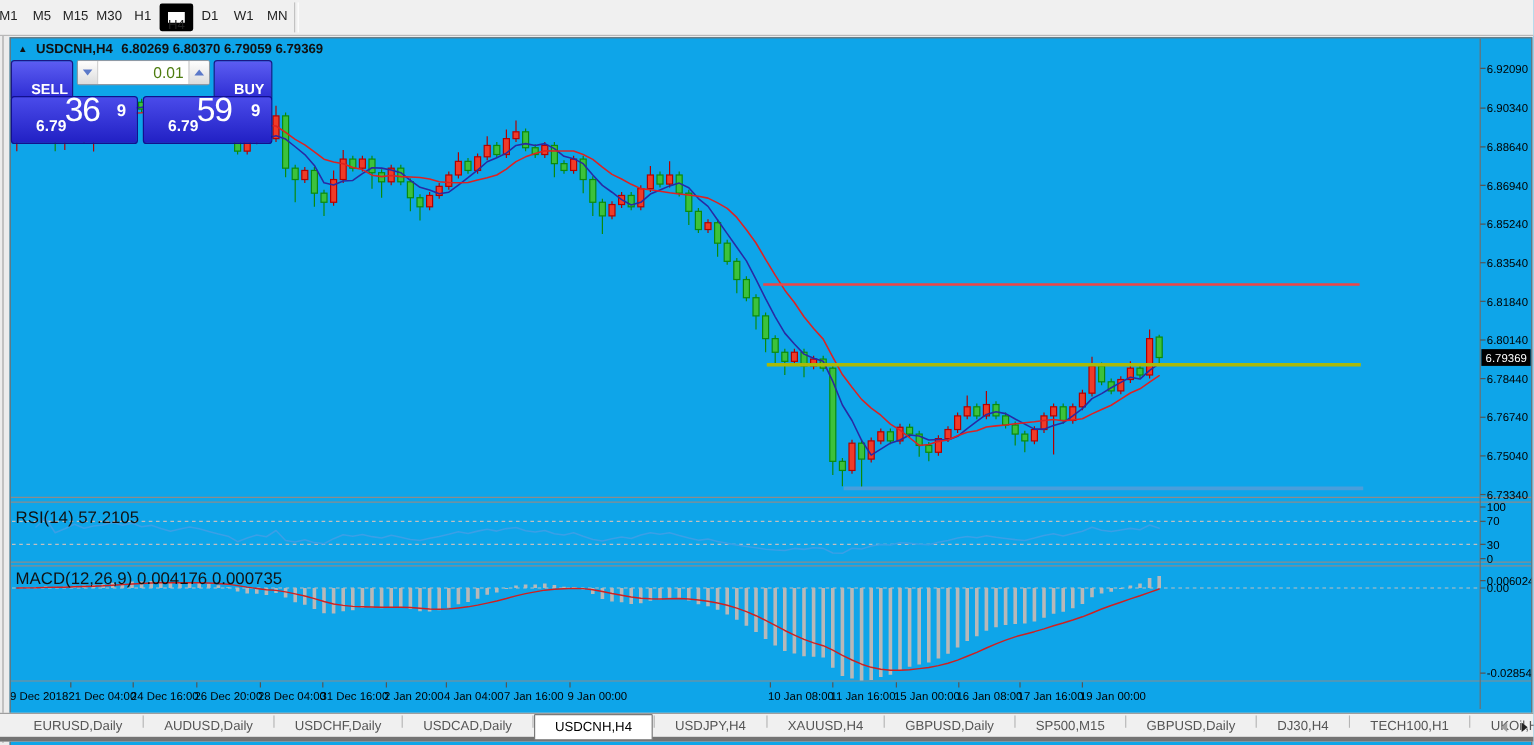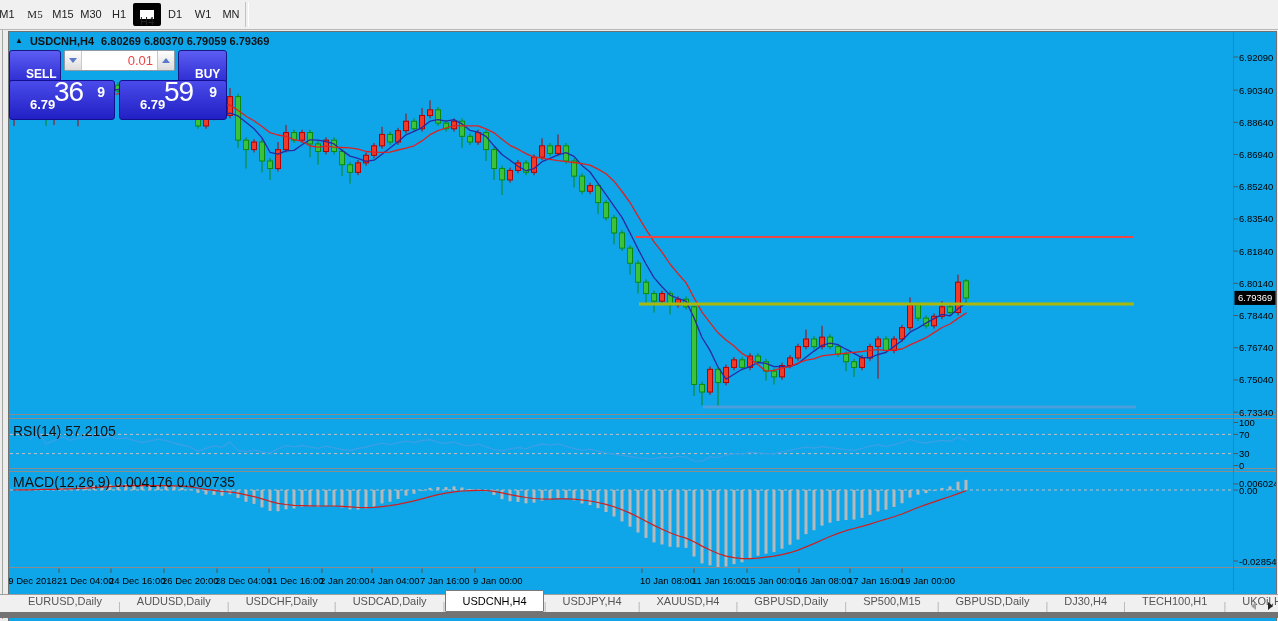--- a/index.html
+++ b/index.html
@@ -42,52 +42,52 @@
            border:1px solid #8f9aa5;border-radius:2px;display:flex;box-sizing:border-box}
   .spin{width:17px;background:linear-gradient(#fefefe,#dcdcdc);border:none;display:flex;
         align-items:center;justify-content:center;padding:0}
   .spin.dn{border-right:1px solid #c9c9c9}
   .spin.up{border-left:1px solid #c9c9c9}
   .tri-down{width:0;height:0;border-left:4px solid transparent;border-right:4px solid transparent;
             border-top:5px solid #5b79c9}
   .tri-up{width:0;height:0;border-left:4px solid transparent;border-right:4px solid transparent;
           border-bottom:5px solid #5b79c9}
   .lot-input{flex:1;min-width:0;border:none;outline:none;text-align:right;font-size:13px;
-             padding:0 4px 0 0;font-family:inherit;color:#ef4444;background:#fff}
+             padding:0 4px 0 0;font-family:inherit;color:#4d7c0f;background:#fff}
   .tp-prices{position:absolute;top:31px;left:0;width:218px;height:41px}
   .price-box{position:absolute;top:0;height:40px;background:linear-gradient(#4a4bea,#2120c4);
              border:1px solid #12108e;border-radius:3px;color:#fff;box-sizing:border-box}
   .pb-sell{left:0;width:106px}
   .pb-buy{left:110px;width:108px}
   .pb-whole{position:absolute;left:20px;bottom:7px;font-size:13px;font-weight:700}
   .pb-big{position:absolute;left:44px;top:-5px;font-size:28px;font-weight:400;letter-spacing:-1px}
   .pb-sup{position:absolute;right:9px;top:3px;font-size:14px;font-weight:700}
 
   
   .tabbar{position:absolute;left:0;top:594px;width:1278px;height:24px;background:#f0f0f0;
-          border-top:1px solid #9e9e9e;border-bottom:6px solid #737373;display:flex;
-          align-items:flex-end;font-size:11px;color:#555;padding-left:12px;box-sizing:border-box;z-index:10}
+          border-top:1px solid #9e9e9e;border-bottom:4px solid #737373;display:flex;
+          align-items:flex-start;font-size:11px;color:#555;padding-left:12px;box-sizing:border-box;z-index:10}
   .tab{padding:0 16px;height:21px;line-height:21px;white-space:nowrap}
   .tab.active{background:#fff;border:1px solid #7a7a7a;color:#000;height:22px;line-height:20px;
               box-sizing:border-box;border-radius:1px}
   .tab-sep{color:#b5b5b5}
   .tab-arrows{position:absolute;right:5px;top:7px;display:flex;gap:12px}
   .arr{width:0;height:0;border-top:4px solid transparent;border-bottom:4px solid transparent}
   .arr.left{border-right:5px solid #a0a0a0}
   .arr.right{border-left:5px solid #222}
 </style>
 </head>
 <body>
 
 <div id="app">
 
   <div class="toolbar" id="toolbar">
     <div class="tb-sep"></div>
   <div class="tfbtn" style="left: -7px;">M1</div>
-      <div class="tfbtn" style="left: 21px; font-family: Liberation Serif, serif;">M5</div>
+      <div class="tfbtn" style="left: 21px;">M5</div>
       <div class="tfbtn" style="left: 49px;">M15</div>
       <div class="tfbtn" style="left: 77px;">M30</div>
       <div class="tfbtn" style="left: 105px;">H1</div>
       <div class="tfbtn active" style="left: 133px;">H4</div>
       <div class="tfbtn" style="left: 161px;">D1</div>
       <div class="tfbtn" style="left: 189px;">W1</div>
       <div class="tfbtn" style="left: 217px;">MN</div>
     </div>
 
   <div class="left-edge"></div>

